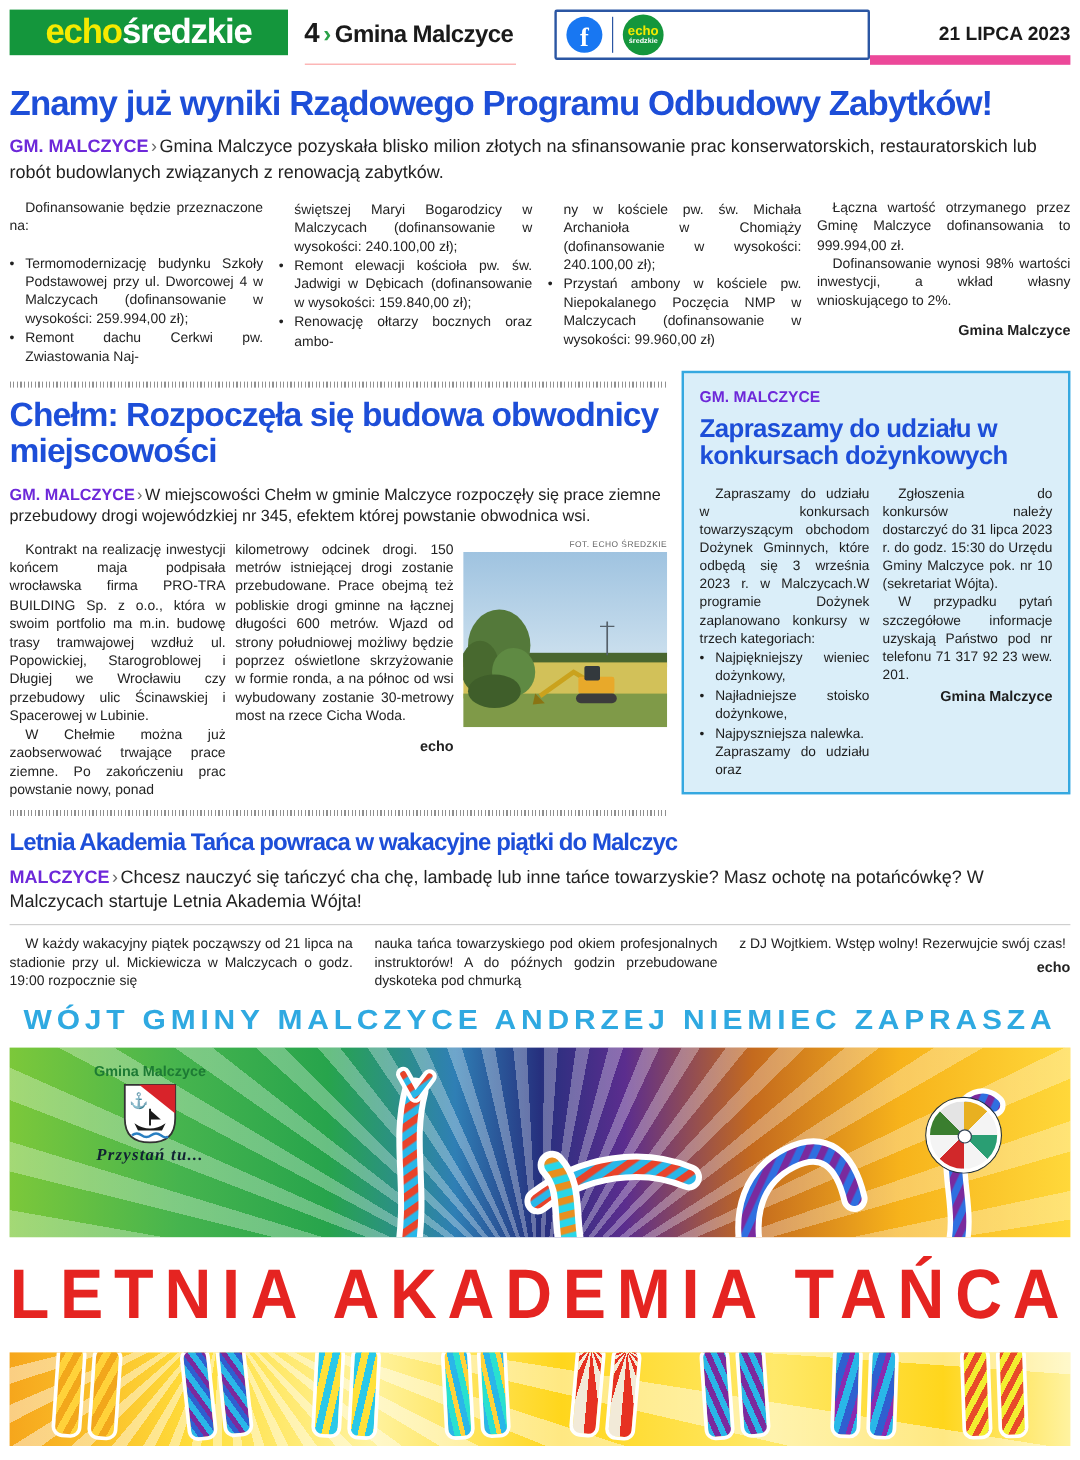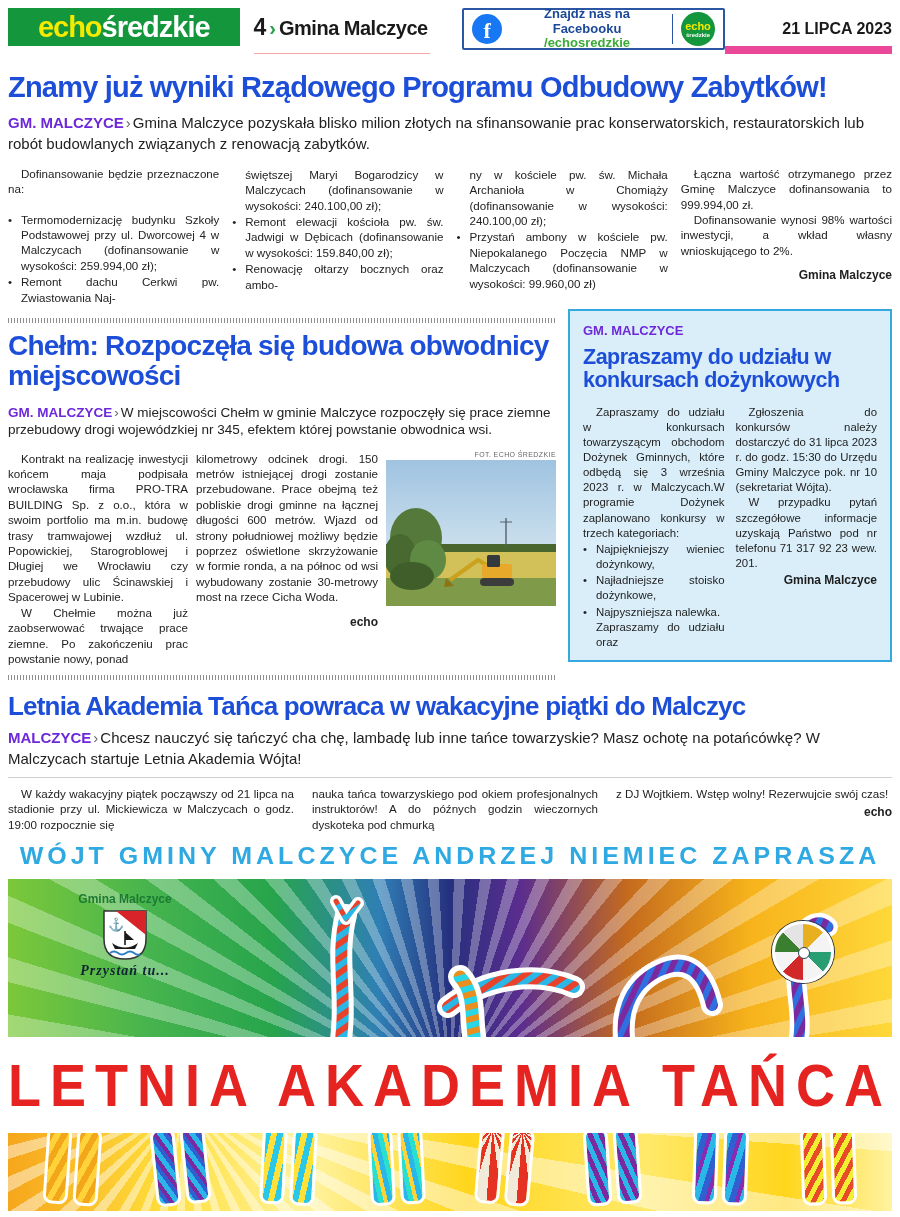--- a/index.html
+++ b/index.html
@@ -92,21 +92,21 @@
     padding:12px 13px 10px 13px; align-self:flex-start;
   }
   .box-tag { font-size:13px; }
   .box-title { font-size:21.5px; letter-spacing:-0.5px; margin:8px 0 12px 0; }
   .box-cols { display:flex; gap:11px;justify-content:space-between; }
   .box-cols .bcol { flex:1; font-size:11.4px; }
   .box-cols .bodytext { color:#1d1d1d; }
 
   
   .a3 { margin-top:2px; }
-  .a3-title { font-size:26px; margin:4px 0 8px 0; }
+  .a3-title { font-size:20px; margin:4px 0 8px 0; }
   .a3-rule { border-top:1px solid #cfcfcf; margin:8px 0 8px 0; }
   .a3-body { display:flex; gap:18px; }
   .a3c1, .a3c2 { width:286px; }
   .a3c3 { flex:1; display:flex; flex-direction:column; }
   .a3-sig { font-weight:bold; font-size:12px; text-align:right; margin-top:4px; }
 
   
   .invite {
     text-align:center; color:#2fa9e1; font-weight:800; font-size:25px;
     letter-spacing:4px; margin:10px 0 8px 0; transform:scaleY(0.92);
@@ -179,24 +179,20 @@
   <div class="header">
     <div class="logo-box">
       <span class="logo-echo">echo</span>
         <span class="logo-sredzkie">średzkie</span>
     </div>
     <div class="section-wrap">
       <span class="page-num">4</span><span class="chevron">›</span><span class="section-name">Gmina Malczyce</span>
     </div>
     <div class="fb-banner">
       <div class="fb-circle">f</div>
-      <div class="fb-text">
-        <div class="fb-line1">Znajdź nas na Facebooku</div>
-        <div class="fb-line2">/echosredzkie</div>
-      </div>
       <div class="fb-divider"></div>
       <div class="fb-mini-logo">
         <span class="fb-mini-echo">echo</span>
         <span class="fb-mini-sredzkie">średzkie</span>
       </div>
     </div>
     <div class="date-wrap">21 LIPCA 2023</div>
   </div>
 
   <section>
@@ -328,21 +324,21 @@
     <h2 class="headline a3-title">Letnia Akademia Tańca powraca w wakacyjne piątki do Malczyc</h2>
     <p class="lead">
       <span class="tag">MALCZYCE</span><span class="sep">›</span><span>Chcesz nauczyć się tańczyć cha chę, lambadę lub inne tańce towarzyskie? Masz ochotę na potańcówkę? W Malczycach startuje Letnia Akademia Wójta!</span>
     </p>
     <div class="a3-rule"></div>
     <div class="a3-body">
       <div class="a3c1 bodytext">
           <p class="ind">W każdy wakacyjny piątek począwszy od 21 lipca na stadionie przy ul. Mickiewicza w Malczycach o godz. 19:00 rozpocznie się</p>
         </div>
       <div class="a3c2 bodytext">
-          <p>nauka tańca towarzyskiego pod okiem profesjonalnych instruktorów! A do późnych godzin wieczornych dyskoteka pod chmurką</p>
+          <p>nauka tańca towarzyskiego pod okiem profesjonalnych instruktorów! A do późnych godzin przebudowane dyskoteka pod chmurką</p>
         </div>
       <div class="a3c3 bodytext">
         <p>z DJ Wojtkiem. Wstęp wolny! Rezerwujcie swój czas!</p>
         <p class="a3-sig">echo</p>
       </div>
     </div>
   </section>
 
   <div class="invite">WÓJT GMINY MALCZYCE ANDRZEJ NIEMIEC ZAPRASZA</div>
 

